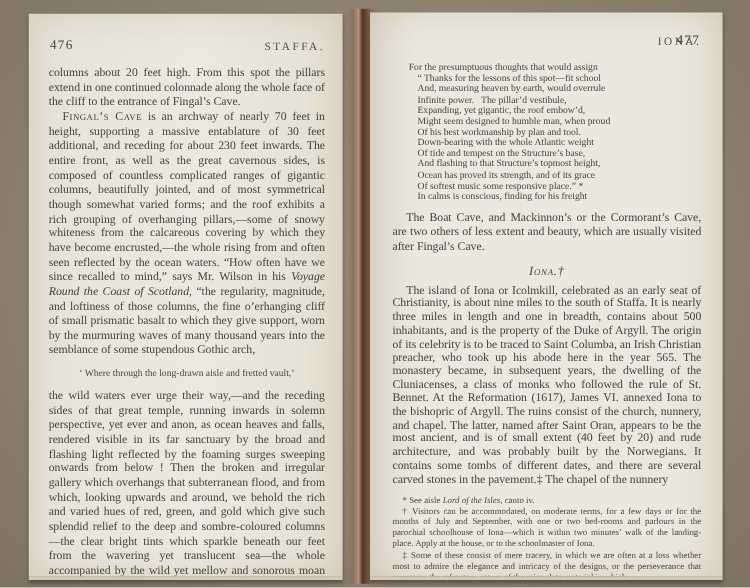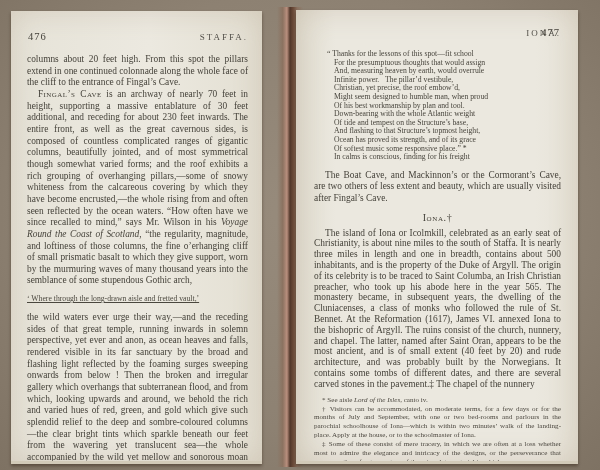--- a/index.html
+++ b/index.html
@@ -13,46 +13,46 @@
     position:absolute;left:277px;top:7px;width:26px;height:460px;z-index:0;
     background:linear-gradient(90deg, rgba(80,54,41,0) 0%, #8b7260 22%, #b98f7e 38%, #503629 50%, #6b4a38 62%, #8b7260 78%, rgba(80,54,41,0) 100%);
   }
   .page{
     position:absolute;z-index:1;box-sizing:border-box;overflow:hidden;
     color:#423f38;
     box-shadow: inset 0 0 30px rgba(140,112,78,.20), 0 2px 3px rgba(40,25,12,.45);
     border-bottom:3px solid #d2cab8;
   }
   .page-left{
-    left:11px;top:11px;width:251px;height:453px;
+    left:23px;top:11px;width:251px;height:453px;
     padding:21px 14px 0 16px;
     background:linear-gradient(90deg,#e6e3d8 0%, #ece9e0 55%, #e3dfd2 100%);
   }
   .page-right{
     left:296px;top:10px;width:282px;height:454px;
     padding:18px 17px 0 18px;
     background:linear-gradient(90deg,#e0dccf 0%, #ebe8df 14%, #ebe8df 85%, #e5e1d5 100%);
   }
   .pagehead{position:relative;height:13px;margin-bottom:9px;color:#4a473f;}
   .runhead{display:block;text-align:right;font-size:9px;letter-spacing:2px;color:#53504a;}
   .pageno{position:absolute;top:-1px;font-size:10.5px;letter-spacing:1px;color:#45423b;}
   .pageno.pos-left{left:1px;}
   .pageno.pos-right{right:1px;}
   p{margin:0;}
   .body{font-size:9.4px;line-height:11.65px;text-align:justify;color:#45423a;}
   .indent{text-indent:11px;}
   .noindent{text-indent:0;}
   .tight{line-height:10.8px;}
   .sc{font-variant:small-caps;letter-spacing:.4px;}
   .it{font-style:italic;}
-  .verse-line{font-size:7.7px;text-align:left;margin:7px 0 9px;color:#4a473e;text-decoration:underline;}
+  .verse-line{font-size:7.7px;text-align:center;margin:7px 0 9px;color:#4a473e;}
   .sonnet{margin:0 0 8px 13px;font-size:7.7px;line-height:8.6px;color:#47443c;}
   .sonnet-line{white-space:pre;padding-left:7px;}
   .sonnet-line:first-child{padding-left:0;}
-  .sectionhead{font-size:10px;font-weight:normal;text-align:center;margin:7px 0 5px;letter-spacing:.6px;color:#45423a;}
+  .sectionhead{font-size:10px;font-weight:normal;text-align:center;margin:7px 0 5px;letter-spacing:.6px;color:#45423a;font-style:italic;}
   .footnotes{margin-top:6px;font-size:7.1px;line-height:8.9px;text-align:justify;color:#4c4840;}
   .fn{text-indent:8px;margin:0;}
 </style>
 </head>
 <body>
 
 <div class="book">
   <div class="gutter"></div>
 
   <div class="page page-left">
@@ -66,25 +66,25 @@
     <p class="body noindent">the wild waters ever urge their way,—and the receding sides of that great temple, running inwards in solemn perspective, yet ever and anon, as ocean heaves and falls, rendered visible in its far sanctuary by the broad and flashing light reflected by the foaming surges sweeping onwards from below !   Then the broken and irregular gallery which overhangs that subterranean flood, and from which, looking upwards and around, we behold the rich and varied hues of red, green, and gold which give such splendid relief to the deep and sombre-coloured columns—the clear bright tints which sparkle beneath our feet from the wavering yet translucent sea—the whole accompanied by the wild yet mellow and sonorous moan of each successive billow, which rises up the sides, or rolls over the finely-formed crowns of the lowlier and disjointed pillars.”</p>
 
   </div>
 
   <div class="page page-right">
     <div class="pagehead">
       <span class="runhead">IONA.</span>
       <span class="pageno pos-right">477</span>
     </div>
     <div class="sonnet">
+      <div class="sonnet-line">For the presumptuous thoughts that would assign</div>
       <div class="sonnet-line">“ Thanks for the lessons of this spot—fit school</div>
-      <div class="sonnet-line">For the presumptuous thoughts that would assign</div>
       <div class="sonnet-line">And, measuring heaven by earth, would overrule</div>
       <div class="sonnet-line">Infinite power.   The pillar’d vestibule,</div>
-      <div class="sonnet-line">Christian, yet precise, the roof embow’d,</div>
+      <div class="sonnet-line">Expanding, yet gigantic, the roof embow’d,</div>
       <div class="sonnet-line">Might seem designed to humble man, when proud</div>
       <div class="sonnet-line">Of his best workmanship by plan and tool.</div>
       <div class="sonnet-line">Down-bearing with the whole Atlantic weight</div>
       <div class="sonnet-line">Of tide and tempest on the Structure’s base,</div>
       <div class="sonnet-line">And flashing to that Structure’s topmost height,</div>
       <div class="sonnet-line">Ocean has proved its strength, and of its grace</div>
       <div class="sonnet-line">Of softest music some responsive place.” *</div>
       <div class="sonnet-line">In calms is conscious, finding for his freight</div>
     </div>
     <p class="body indent">The Boat Cave, and Mackinnon’s or the Cormorant’s Cave, are two others of less extent and beauty, which are usually visited after Fingal’s Cave.</p>

